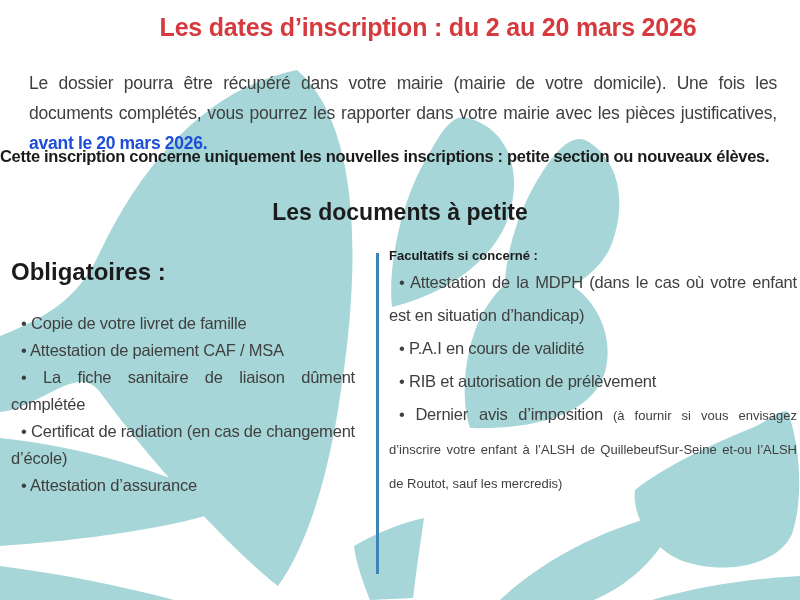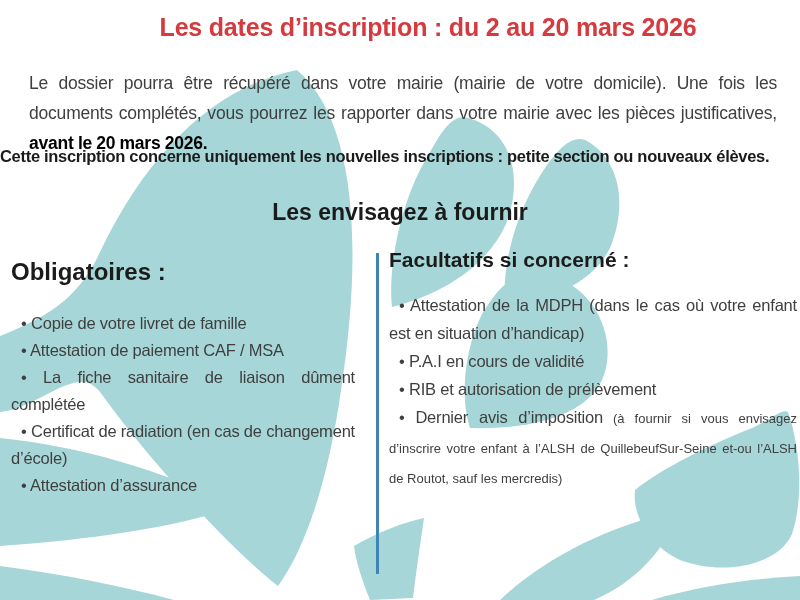--- a/index.html
+++ b/index.html
@@ -18,45 +18,45 @@
   .title{
     position:absolute; top:13px; left:0; width:100%; margin:0;
     text-align:center; color:var(--red);
     font-size:25px; font-weight:700; letter-spacing:-0.2px;padding-left:28px;
   }
   .intro{
     position:absolute; top:68px; left:29px; width:748px; margin:0;
     color:var(--text); font-size:17.5px; line-height:30px;
     letter-spacing:-0.2px; word-spacing:-0.5px; text-align:justify;
   }
-  .intro b{color:#000000;}
+  .intro b{color:#1d4ed8;}
   .notice{
     position:absolute; top:147px; left:0; width:100%; margin:0;
     text-align:left; color:var(--heading);
     font-size:16.5px; font-weight:700; letter-spacing:-0.3px;
   }
   .section-title{
     position:absolute; top:199px; left:0; width:100%; margin:0;
     text-align:center; color:var(--heading);
     font-size:23px; font-weight:700;
   }
   .col{position:absolute; color:var(--text);}
   .col-left{left:11px; top:258px; width:344px;}
   .col-right{left:389px; top:248px; width:408px;}
   .col-heading{
     margin:0; color:var(--heading); font-weight:700;
   }
   .col-left .col-heading{font-size:24px; margin-bottom:24px;}
-  .col-right .col-heading{font-size:21px; margin-bottom:19px;}
+  .col-right .col-heading{font-size:13px; margin-bottom:3px;}
   .item{
     text-align:justify; text-indent:10px; margin:0;
     letter-spacing:-0.2px;
   }
   .col-left .item{font-size:16.5px; line-height:27px;}
-  .col-right .item{font-size:16.5px; line-height:28px;}
+  .col-right .item{font-size:16.5px; line-height:33px;}
   .item .small{font-size:13px; letter-spacing:0;}
   .divider{
     position:absolute; left:376px; top:253px; width:3px; height:321px;
     background:var(--divider);
   }
 </style>
 </head>
 <body>
 
 <div class="page">
@@ -75,21 +75,21 @@
   </svg>
 
   <div class="content">
 
     <h1 class="title">Les dates d’inscription : du 2 au 20 mars 2026</h1>
 
     <p class="intro"><span>Le dossier pourra être récupéré dans votre mairie (mairie de votre domicile). Une fois les documents complétés, vous pourrez les rapporter dans votre mairie avec les pièces justificatives, </span><b>avant le 20 mars 2026.</b></p>
 
     <p class="notice">Cette inscription concerne uniquement les nouvelles inscriptions : petite section ou nouveaux élèves.</p>
 
-    <h2 class="section-title">Les envisagez à fournir</h2>
+    <h2 class="section-title">Les documents à petite</h2>
 
     <div class="col col-left">
       <h3 class="col-heading">Obligatoires :</h3>
       <div class="items">
           <div class="item"><span>• </span>Copie de votre livret de famille</div>
           <div class="item"><span>• </span>Attestation de paiement CAF / MSA</div>
           <div class="item"><span>• </span>La fiche sanitaire de liaison dûment complétée</div>
           <div class="item"><span>• </span>Certificat de radiation (en cas de changement d’école)</div>
           <div class="item"><span>• </span>Attestation d’assurance</div>
         </div>

